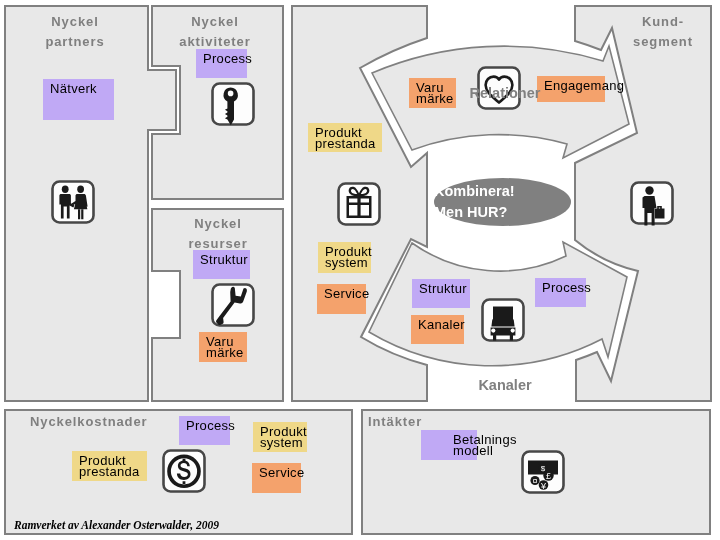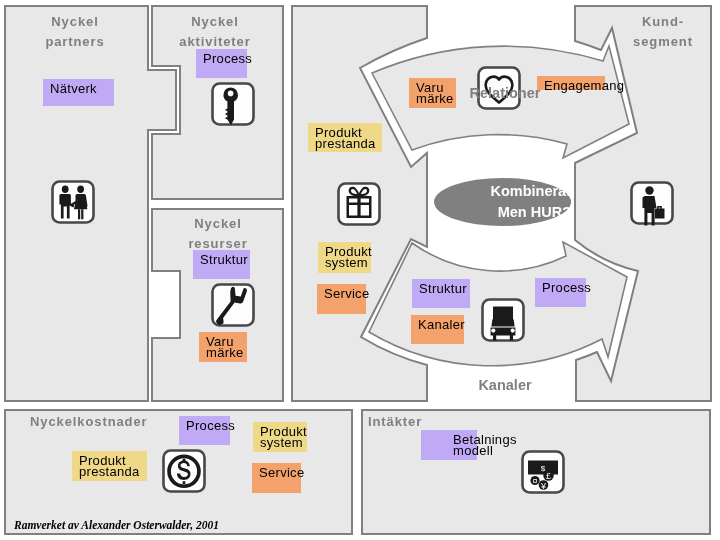--- a/index.html
+++ b/index.html
@@ -2,21 +2,21 @@
 <html><head>
 <meta charset="utf-8">
 <style>
   html,body{margin:0;padding:0;background:#ffffff;}
   body{width:720px;height:540px;overflow:hidden;font-family:"Liberation Sans",sans-serif;}
   #canvas{position:relative;width:720px;height:540px;background:#fff;}
   svg#shapes{position:absolute;left:0;top:0;width:720px;height:540px;}
   .hdr{position:absolute;color:#7F7F7F;font-weight:bold;font-size:13px;line-height:20px;text-align:center;white-space:pre-line;letter-spacing:0.9px;transform:scaleX(1);transform-origin:center top;}
   .note{position:absolute;font-size:13px;line-height:11px;color:#000;white-space:pre-line;box-sizing:border-box;padding-left:7px;padding-top:3.5px;letter-spacing:0.3px;}
   .credit{position:absolute;font-family:"Liberation Serif",serif;font-style:italic;font-weight:bold;font-size:11.5px;color:#000;}
-  .callout{position:absolute;color:#fff;font-weight:bold;font-size:14.5px;line-height:21px;text-align:right;white-space:pre-line;}
+  .callout{position:absolute;color:#fff;font-weight:bold;font-size:14.5px;line-height:21px;text-align:left;white-space:pre-line;}
   .bandlabel{position:absolute;color:#808080;font-weight:bold;font-size:14.5px;text-align:center;margin-top:30px;}
 </style>
 </head>
 <body>
 
 <div id="canvas">
 
   <svg id="shapes" viewBox="0 0 720 540">
     <g id="panels" fill="#E8E8E8" stroke="#808080" stroke-width="2" stroke-linejoin="miter">
       <path d="M5,6 L148,6 L148,70 L176,70 L176,130 L148,130 L148,401 L5,401 Z"></path>
@@ -118,33 +118,33 @@
         </g>
         <g transform="translate(521,450)">
           <rect x="1.5" y="1.5" width="41" height="41" rx="7" ry="7" fill="#FDFDFD" stroke="#474747" stroke-width="2.6"></rect>
           <use href="#g-money" fill="#1A1A1A"></use>
         </g>
       </g>
     <ellipse id="callout-ellipse" cx="502.5" cy="202" rx="68.5" ry="24" fill="#808080"></ellipse>
   </svg>
 
   <div id="notes-layer">
-      <div class="note" style="left: 43px; top: 79px; width: 71px; height: 27px; background: rgb(192, 169, 245);">Nätverk</div>
+      <div class="note" style="left: 43px; top: 79px; width: 71px; height: 41px; background: rgb(192, 169, 245);">Nätverk</div>
       <div class="note" style="left: 196px; top: 49px; width: 51px; height: 29px; background: rgb(192, 169, 245);">Process</div>
       <div class="note" style="left: 193px; top: 250px; width: 57px; height: 29px; background: rgb(192, 169, 245);">Struktur</div>
       <div class="note" style="left: 199px; top: 332px; width: 48px; height: 30px; background: rgb(244, 162, 108);">Varu
 märke</div>
       <div class="note" style="left: 308px; top: 123px; width: 74px; height: 29px; background: rgb(239, 216, 136);">Produkt
 prestanda</div>
       <div class="note" style="left: 318px; top: 242px; width: 53px; height: 31px; background: rgb(239, 216, 136);">Produkt
 system</div>
       <div class="note" style="left: 317px; top: 284px; width: 49px; height: 30px; background: rgb(244, 162, 108);">Service</div>
       <div class="note" style="left: 409px; top: 78px; width: 47px; height: 30px; background: rgb(244, 162, 108);">Varu
 märke</div>
-      <div class="note" style="left: 537px; top: 76px; width: 68px; height: 14px; background: rgb(244, 162, 108);">Engagemang</div>
+      <div class="note" style="left: 537px; top: 76px; width: 68px; height: 26px; background: rgb(244, 162, 108);">Engagemang</div>
       <div class="note" style="left: 412px; top: 279px; width: 58px; height: 29px; background: rgb(192, 169, 245);">Struktur</div>
       <div class="note" style="left: 411px; top: 315px; width: 53px; height: 29px; background: rgb(244, 162, 108);">Kanaler</div>
       <div class="note" style="left: 535px; top: 278px; width: 51px; height: 29px; background: rgb(192, 169, 245);">Process</div>
       <div class="note" style="left: 179px; top: 416px; width: 51px; height: 29px; background: rgb(192, 169, 245);">Process</div>
       <div class="note" style="left: 72px; top: 451px; width: 75px; height: 30px; background: rgb(239, 216, 136);">Produkt
 prestanda</div>
       <div class="note" style="left: 253px; top: 422px; width: 54px; height: 30px; background: rgb(239, 216, 136);">Produkt
 system</div>
       <div class="note" style="left: 252px; top: 463px; width: 49px; height: 30px; background: rgb(244, 162, 108);">Service</div>
       <div class="note" style="left: 421px; top: 430px; width: 56px; height: 30px; background: rgb(192, 169, 245); padding-left: 32px;">Betalnings
@@ -161,14 +161,14 @@
 segment</div>
   <div class="hdr" style="left:30px;top:412px;width:140px;text-align:left;">Nyckelkostnader</div>
   <div class="hdr" style="left:368px;top:412px;width:120px;text-align:left;">Intäkter</div>
 
   <div class="bandlabel" style="left:440px;top:55px;width:130px;">Relationer</div>
   <div class="bandlabel" style="left:440px;top:347px;width:130px;">Kanaler</div>
 
   <div class="callout" style="left:434px;top:181px;width:137px;">Kombinera!
 Men HUR?</div>
 
-  <div class="credit" style="left:14px;top:519px;">Ramverket av Alexander Osterwalder, 2001</div>
+  <div class="credit" style="left:14px;top:519px;">Ramverket av Alexander Osterwalder, 2009</div>
 </div>
 
 </body></html>

